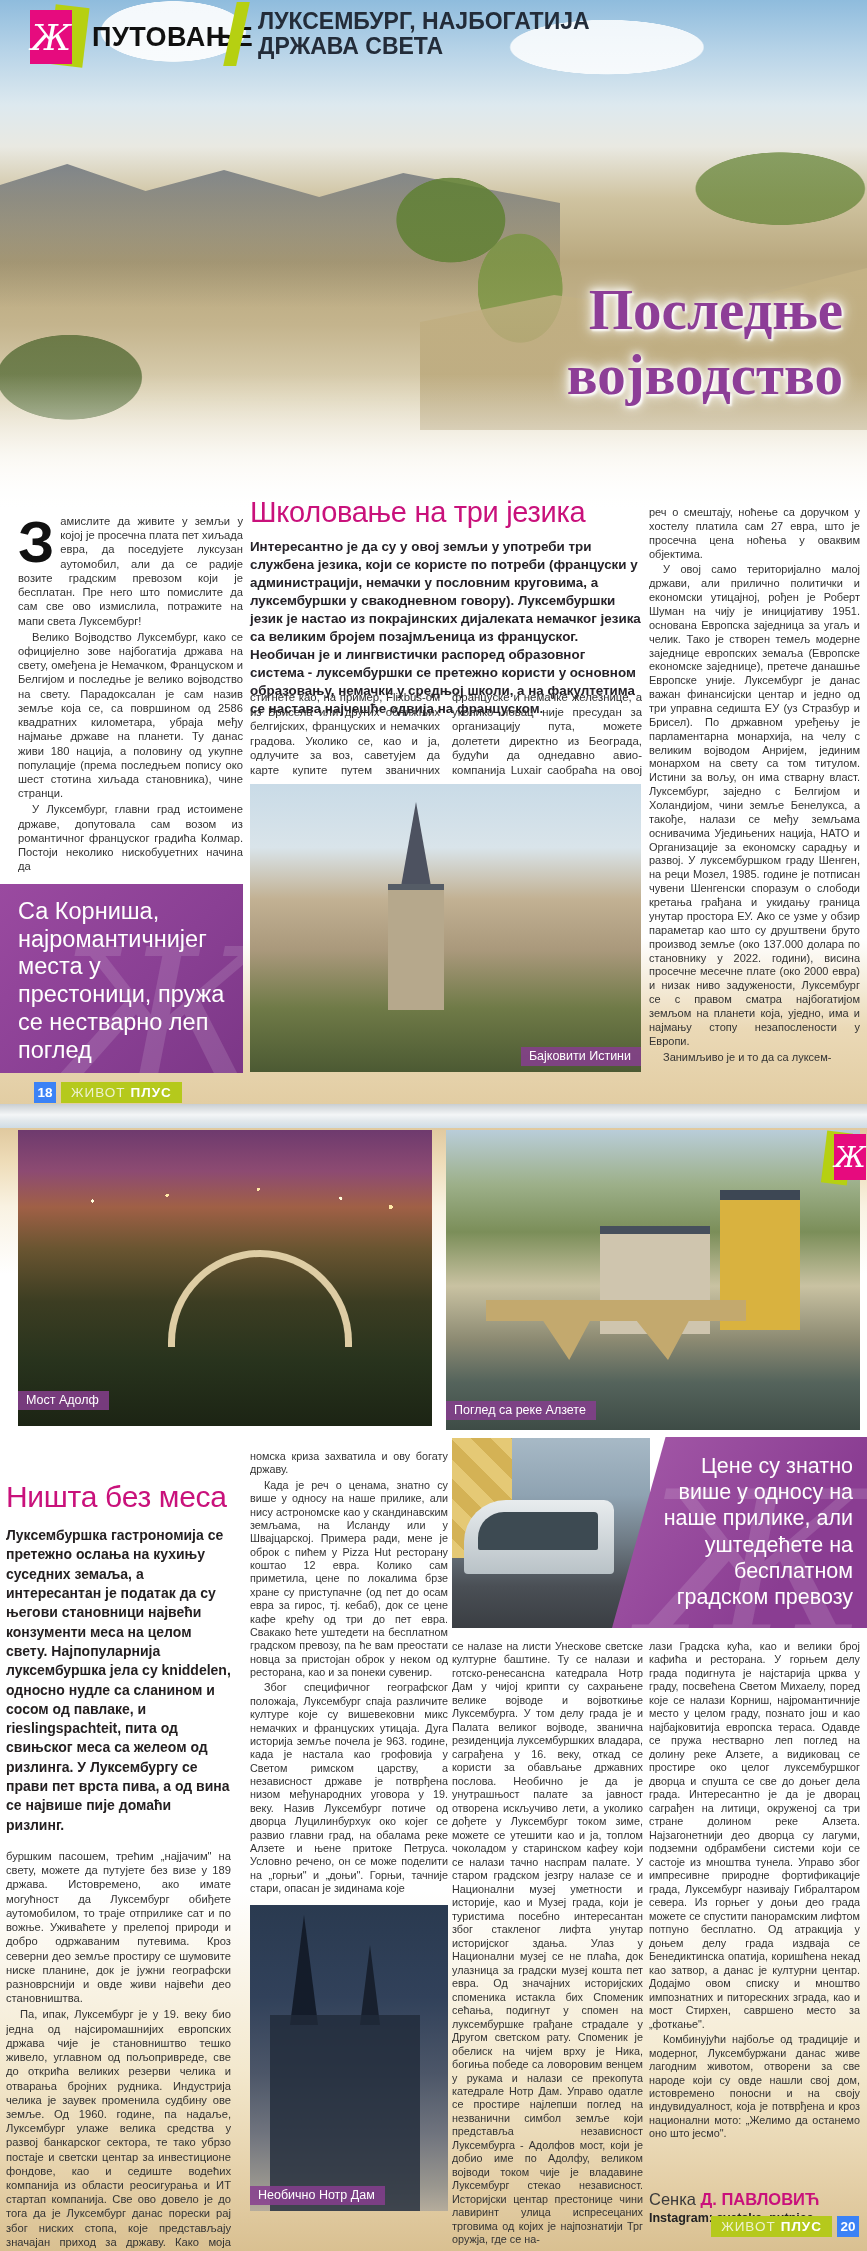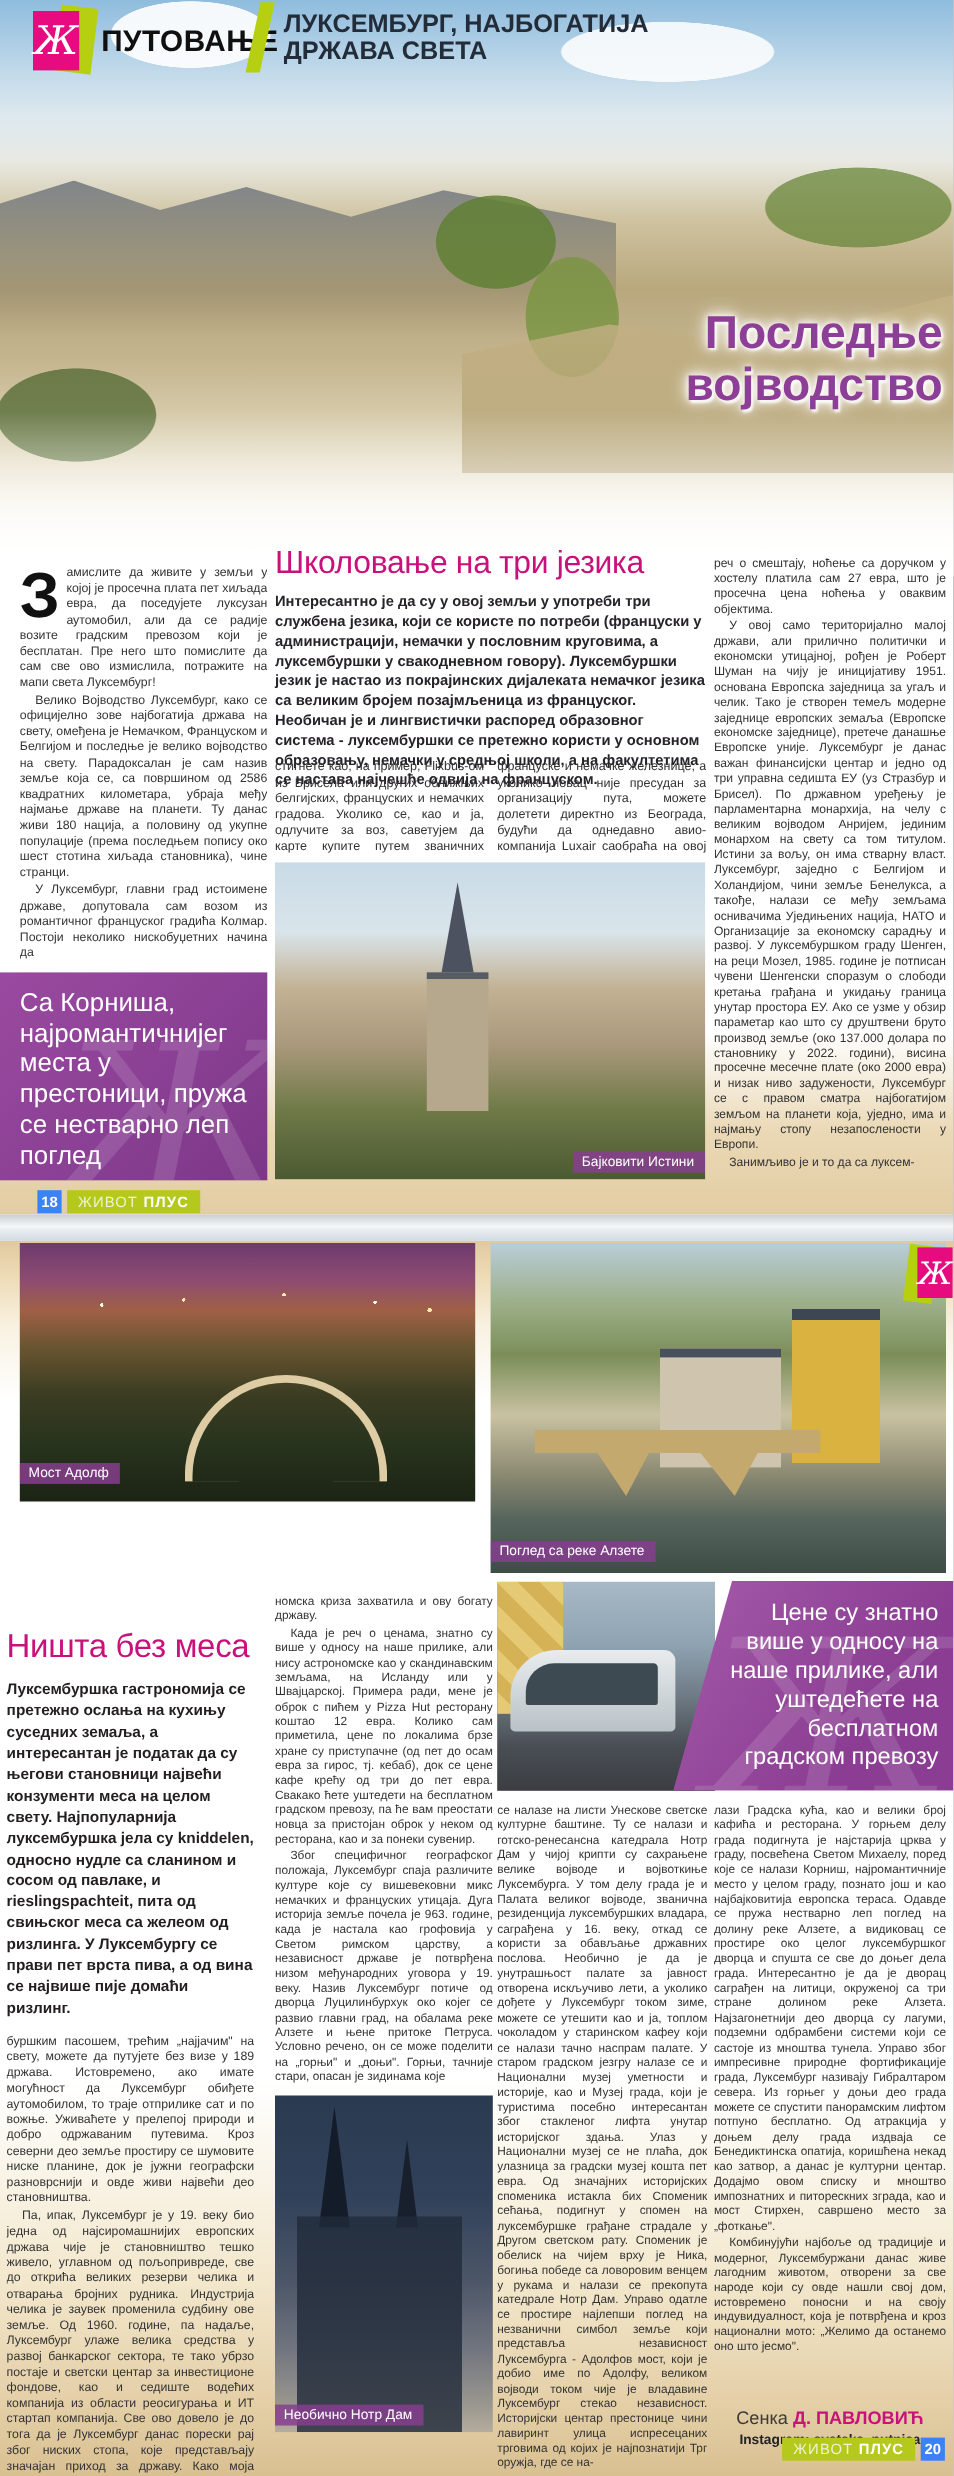--- a/index.html
+++ b/index.html
@@ -27,22 +27,22 @@
     background:linear-gradient(180deg,rgba(255,255,255,0),#ffffff 90%);}
   
   .logo{position:absolute;}
   .logo .g{position:absolute;background:#b6d011;transform:rotate(7deg);}
   .logo .m{position:absolute;background:#e60b7e;display:flex;align-items:center;justify-content:center;
            font-family:"DejaVu Serif",serif;font-style:italic;color:#fff;}
   .hd-section{position:absolute;left:92px;top:22px;font-size:27px;font-weight:800;color:#101010;letter-spacing:.5px;}
   .hd-slash{position:absolute;left:230px;top:2px;width:13px;height:64px;background:#b6d011;transform:skewX(-12deg);}
   .hd-kicker{position:absolute;left:258px;top:9px;font-size:23px;font-weight:700;color:#232c39;line-height:1.1;}
   
-  .hero-title{position:absolute;right:10px;top:278px;text-align:right;
-    font-family:Liberation Sans, sans-serif;font-weight:700;font-size:42px;line-height:1.14;color:#8d3e97;
+  .hero-title{position:absolute;right:24px;top:278px;text-align:right;
+    font-family:Liberation Serif, serif;font-weight:700;font-size:57px;line-height:1.14;color:#8d3e97;
     text-shadow:0 0 6px #fff,0 0 12px #fff,0 0 18px rgba(255,255,255,.9),2px 2px 2px rgba(255,255,255,.8);}
   
   .col{position:absolute;overflow:hidden;color:#333;text-align:justify;}
   .col p{margin:0 0 2px 0;text-indent:14px;}
   .col p.noind{text-indent:0;}
   .dropcap{float:left;font-size:58px;line-height:.82;font-weight:700;color:#111;padding:4px 6px 0 0;}
   .c1-1{left:18px;top:514px;width:225px;height:368px;font-size:11.2px;line-height:1.27;}
   .introbox{position:absolute;left:250px;top:496px;width:392px;}
   .introbox h2{margin:0 0 9px 0;font-size:29px;font-weight:400;color:#c9117b;letter-spacing:-.3px;}
   .introlead{font-size:13.4px;font-weight:700;color:#262329;line-height:1.34;text-align:left;}
@@ -52,21 +52,21 @@
   
   .photo{position:absolute;overflow:hidden;}
   .caption{position:absolute;background:rgba(134,62,142,.85);color:#fff;font-size:12.5px;
            padding:2px 10px 3px 8px;white-space:nowrap;}
   .ph-church{left:250px;top:784px;width:391px;height:288px;
     background:linear-gradient(180deg,#c9dbe7 0%,#d9e4ea 22%,#c2b193 40%,#a9987b 58%,#6f7a47 78%,#4c5a33 100%);}
   .spire{position:absolute;left:150px;top:18px;width:0;height:0;
     border-left:16px solid transparent;border-right:16px solid transparent;border-bottom:90px solid #4d5260;}
   .tower{position:absolute;left:138px;top:100px;width:56px;height:120px;background:#b6a88c;
     border-top:6px solid #555c66;}
-  .ph-night{left:18px;top:1130px;width:414px;height:235px;
+  .ph-night{left:18px;top:1130px;width:414px;height:296px;
     background:linear-gradient(180deg,#6e3a6e 0%,#8d4b72 14%,#a06046 26%,#6a5531 40%,#3c3d22 58%,#28331d 78%,#1c2414 100%);text-align:right;}
   .arch{position:absolute;left:150px;top:120px;width:170px;height:90px;border:7px solid #decda4;
     border-bottom:none;border-radius:100px 100px 0 0;background:transparent;}
   .lights{position:absolute;left:0;top:0;width:100%;height:100%;
     background:radial-gradient(circle 4px at 18% 24%,#ffd 0 40%,transparent 41%),
       radial-gradient(circle 4px at 36% 22%,#ffe9a8 0 40%,transparent 41%),
       radial-gradient(circle 4px at 58% 20%,#ffe9a8 0 40%,transparent 41%),
       radial-gradient(circle 4px at 78% 23%,#ffd 0 40%,transparent 41%),
       radial-gradient(circle 5px at 90% 26%,#ffe9a8 0 40%,transparent 41%);}
   .ph-alzette{left:446px;top:1130px;width:414px;height:300px;
@@ -114,21 +114,21 @@
   .f-brand .b1{color:#eef2cf;letter-spacing:1px;}
   .f-brand .b2{color:#fff;font-weight:800;letter-spacing:1px;}
   
   .c2-1{left:6px;top:1452px;width:225px;height:798px;text-align:left;margin-top:28px;}
   .c2-1 h2{margin:0;font-size:30px;font-weight:400;color:#c9117b;letter-spacing:-.3px;}
   .lead2{margin-top:12px;font-size:14px;font-weight:700;color:#231f20;line-height:1.38;text-align:left;}
   .c2-1 .plain{margin-top:14px;font-size:11.2px;line-height:1.27;color:#333;text-align:justify;}
   .c2-2{left:250px;top:1450px;width:198px;height:452px;font-size:10.8px;line-height:1.24;}
   .c2-3{left:452px;top:1640px;width:191px;height:612px;font-size:10.8px;line-height:1.25;}
   .c2-4{left:649px;top:1640px;width:211px;height:548px;font-size:10.8px;line-height:1.25;}
-  .author{position:absolute;left:649px;top:2190px;width:211px;text-align:center;}
+  .author{position:absolute;left:649px;top:2190px;width:211px;text-align:left;}
   .author .a1{font-size:16.5px;color:#3a3a3a;}
   .author .a1 b{color:#c9117b;font-weight:800;}
   .author .a2{font-size:12.5px;font-weight:700;color:#222;margin-top:2px;}
 </style>
 </head>
 <body>
 
 <div id="page">
 
   <div class="hero">

